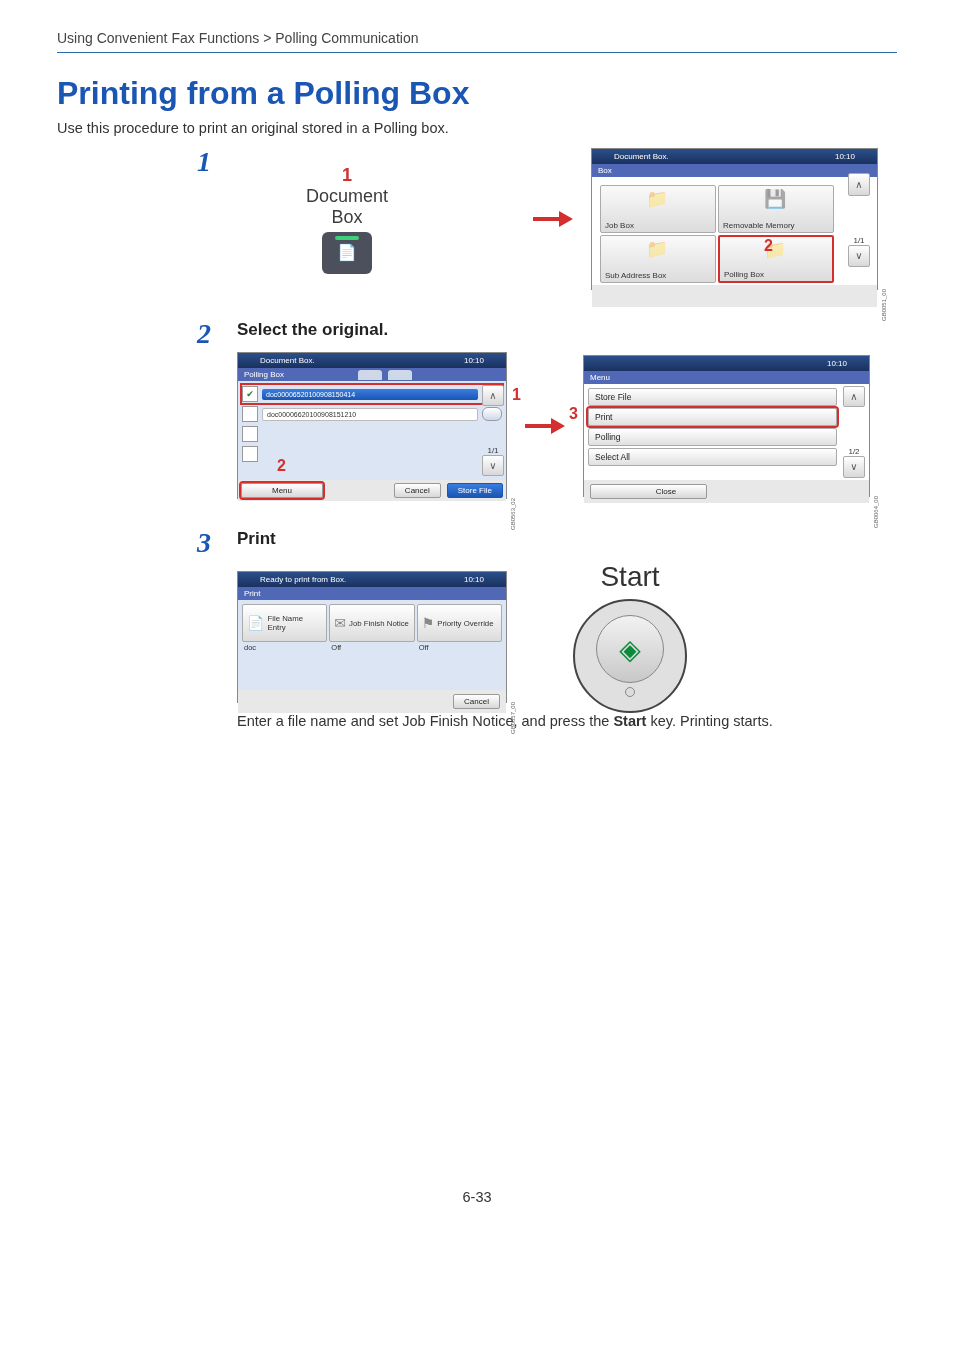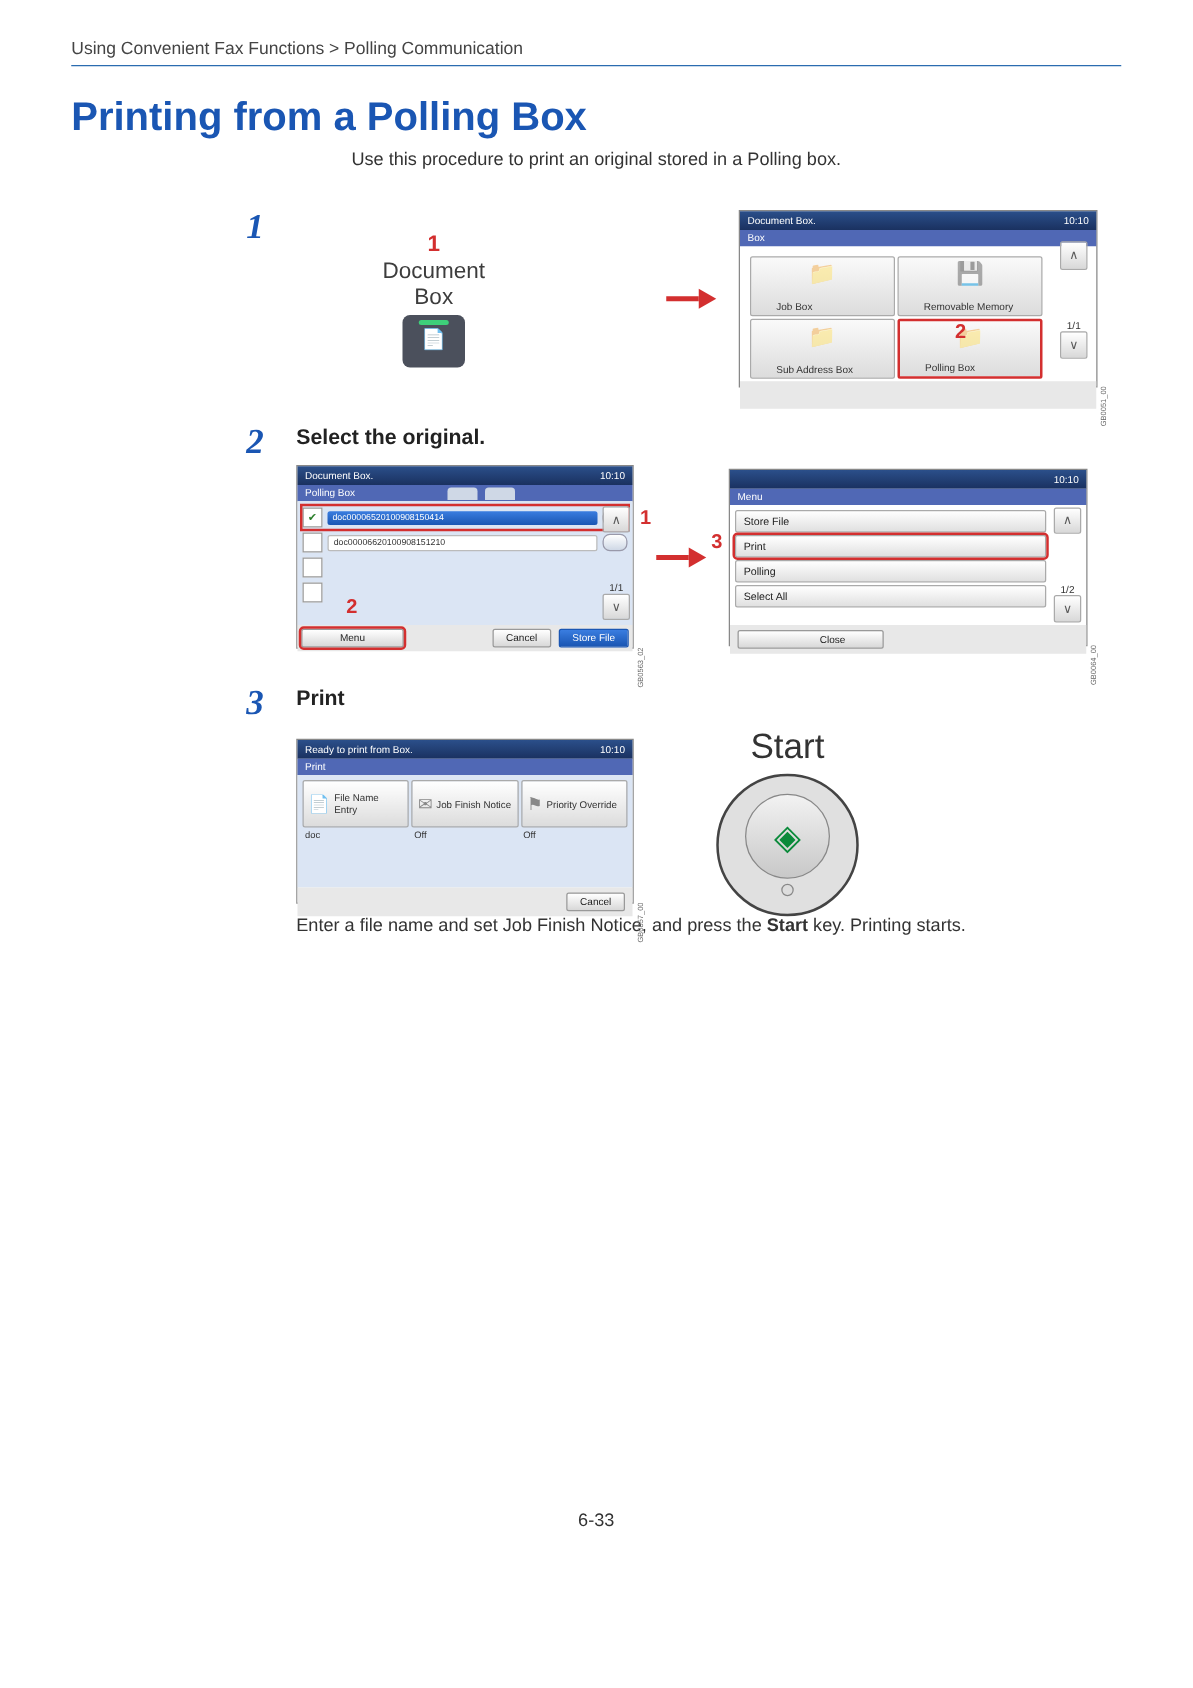--- a/index.html
+++ b/index.html
@@ -1,52 +1,52 @@
 <!DOCTYPE html>
 <html><head>
 <meta charset="utf-8">
 <style>
   body { margin: 0; padding: 0; font-family: Arial, Helvetica, sans-serif; background: #fff; color: #333; }
   .page { width: 840px; margin: 30px auto 0 auto; }
   .breadcrumb { font-size: 14px; color: #444; padding-bottom: 6px; }
   .hr-blue { height: 1px; background: #2b6cb0; margin-bottom: 22px; }
   h1 { color: #1a56b3; font-size: 32px; font-weight: bold; margin: 0 0 8px 0; }
-  .intro { font-size: 14.5px; margin-bottom: 32px; text-align: center; }
+  .intro { font-size: 14.5px; margin-bottom: 12px; }
   .step-row { display: flex; margin-bottom: 30px; padding-left: 140px; }
   .step-num-img { flex: 0 0 40px; font-family: Georgia, "Times New Roman", serif; font-style: italic; font-weight: bold; font-size: 28px; color: #1a56b3; line-height: 1; padding-top: 0; }
   .step-body { flex: 1; }
   .step-title { font-size: 17px; font-weight: bold; color: #222; margin: 0 0 12px 0; }
   .illus-row { display: flex; align-items: center; gap: 18px; }
   
   .docbox-wrap { text-align:center; width:140px; }
   .docbox-num { color:#d32f2f; font-weight:bold; font-size:18px; }
   .docbox-name1 { font-size:18px; color:#3d3d3d; }
   .docbox-name2 { font-size:18px; color:#3d3d3d; margin-bottom:4px; }
   .docbox-icon { width:50px; height:42px; background:#4b505c; border-radius:6px; margin:0 auto; display:flex; align-items:center; justify-content:center; position:relative; }
   .docbox-icon::before { content:""; display:block; width:24px; height:4px; background:#3ecf7a; border-radius:2px; position:absolute; top:4px; }
   .docbox-icon::after { content:"📄"; color:#ddd; font-size:16px; line-height:42px; }
   
   .arrow-r { position:relative; width:40px; height:10px; }
   .arrow-r .shaft { position:absolute; left:0; top:3px; width:26px; height:4px; background:#d32f2f; }
   .arrow-r .head { position:absolute; right:0; top:-3px; width:0; height:0; border-left:14px solid #d32f2f; border-top:8px solid transparent; border-bottom:8px solid transparent; }
   
   .panel { background:#fff; border:1px solid #888; font-size:8.5px; position:relative; }
-  .panel .hdr { background:#1d3a6b; background:linear-gradient(#2b4f8a,#1a3160); color:#fff; padding:3px 6px; display:flex; justify-content:space-between; font-size:8px;align-items:flex-end; }
+  .panel .hdr { background:#1d3a6b; background:linear-gradient(#2b4f8a,#1a3160); color:#fff; padding:3px 22px; display:flex; justify-content:space-between; font-size:8px;align-items:flex-end; }
   .panel .sub { background:#5068b5; color:#fff; padding:2px 6px; font-size:8px; }
   .panel .footer { background:#e8e8e8; padding:4px 6px; display:flex; justify-content:flex-end; gap:6px; }
   .pbtn { background:linear-gradient(#fff,#d8d8d8); border:1px solid #999; border-radius:2px; padding:2px 10px; font-size:8px; color:#222; text-align:center; }
   .pbtn.primary { background:linear-gradient(#3a7de0,#1a56b3); border-color:#1a56b3; color:#fff; }
   .side-label { position:absolute; right:-10px; bottom:0; font-size:6px; color:#666; transform:rotate(-90deg); transform-origin:right bottom; }
   
   .p1 { width:285px; height:140px; }
   .p1 .grid { display:flex; flex-wrap:wrap; padding:8px 2px 2px 8px; gap:2px; position:relative; }
   .p1 .card { width:116px; height:48px; background:linear-gradient(#fafafa,#dcdcdc); border:1px solid #aaa; border-radius:2px; display:flex; flex-direction:column; justify-content:flex-end; padding:2px 4px; position:relative; box-sizing:border-box; }
   .p1 .card.hi { border:2px solid #d32f2f; }
   .p1 .card .cico { position:absolute; top:2px; left:50%; transform:translateX(-50%); font-size:18px; opacity:0.5; }
-  .p1 .card .cname { font-size:8px; color:#333;margin-left:16px; }
+  .p1 .card .cname { font-size:8px; color:#333; }
   .p1 .pagenav { position:absolute; right:6px; top:24px; bottom:22px; width:24px; display:flex; flex-direction:column; justify-content:space-between; align-items:center; }
   .navbtn { width:20px; height:30px; background:linear-gradient(#fff,#d8d8d8); border:1px solid #aaa; border-radius:2px; display:flex; align-items:center; justify-content:center; color:#5a5a5a; font-size:10px; }
   .pagecnt { font-size:8px; color:#333;margin-top:40px; }
   .annot { position:absolute; color:#d32f2f; font-weight:bold; font-size:16px; }
   
   .p2a { width:268px; height:145px; }
   .p2a .listarea { background:#dbe5f4; padding:4px 4px 2px 4px; display:flex; flex-direction:column; gap:2px; height:calc(100% - 46px); box-sizing:border-box; position:relative; }
   .p2a .row { display:flex; align-items:center; gap:4px; height:18px; }
   .p2a .row.hi { outline:2px solid #d32f2f; }
   .p2a .chk { width:14px; height:14px; background:#fff; border:1px solid #999; display:flex; align-items:center; justify-content:center; font-size:9px; color:#2a7e2a; }

